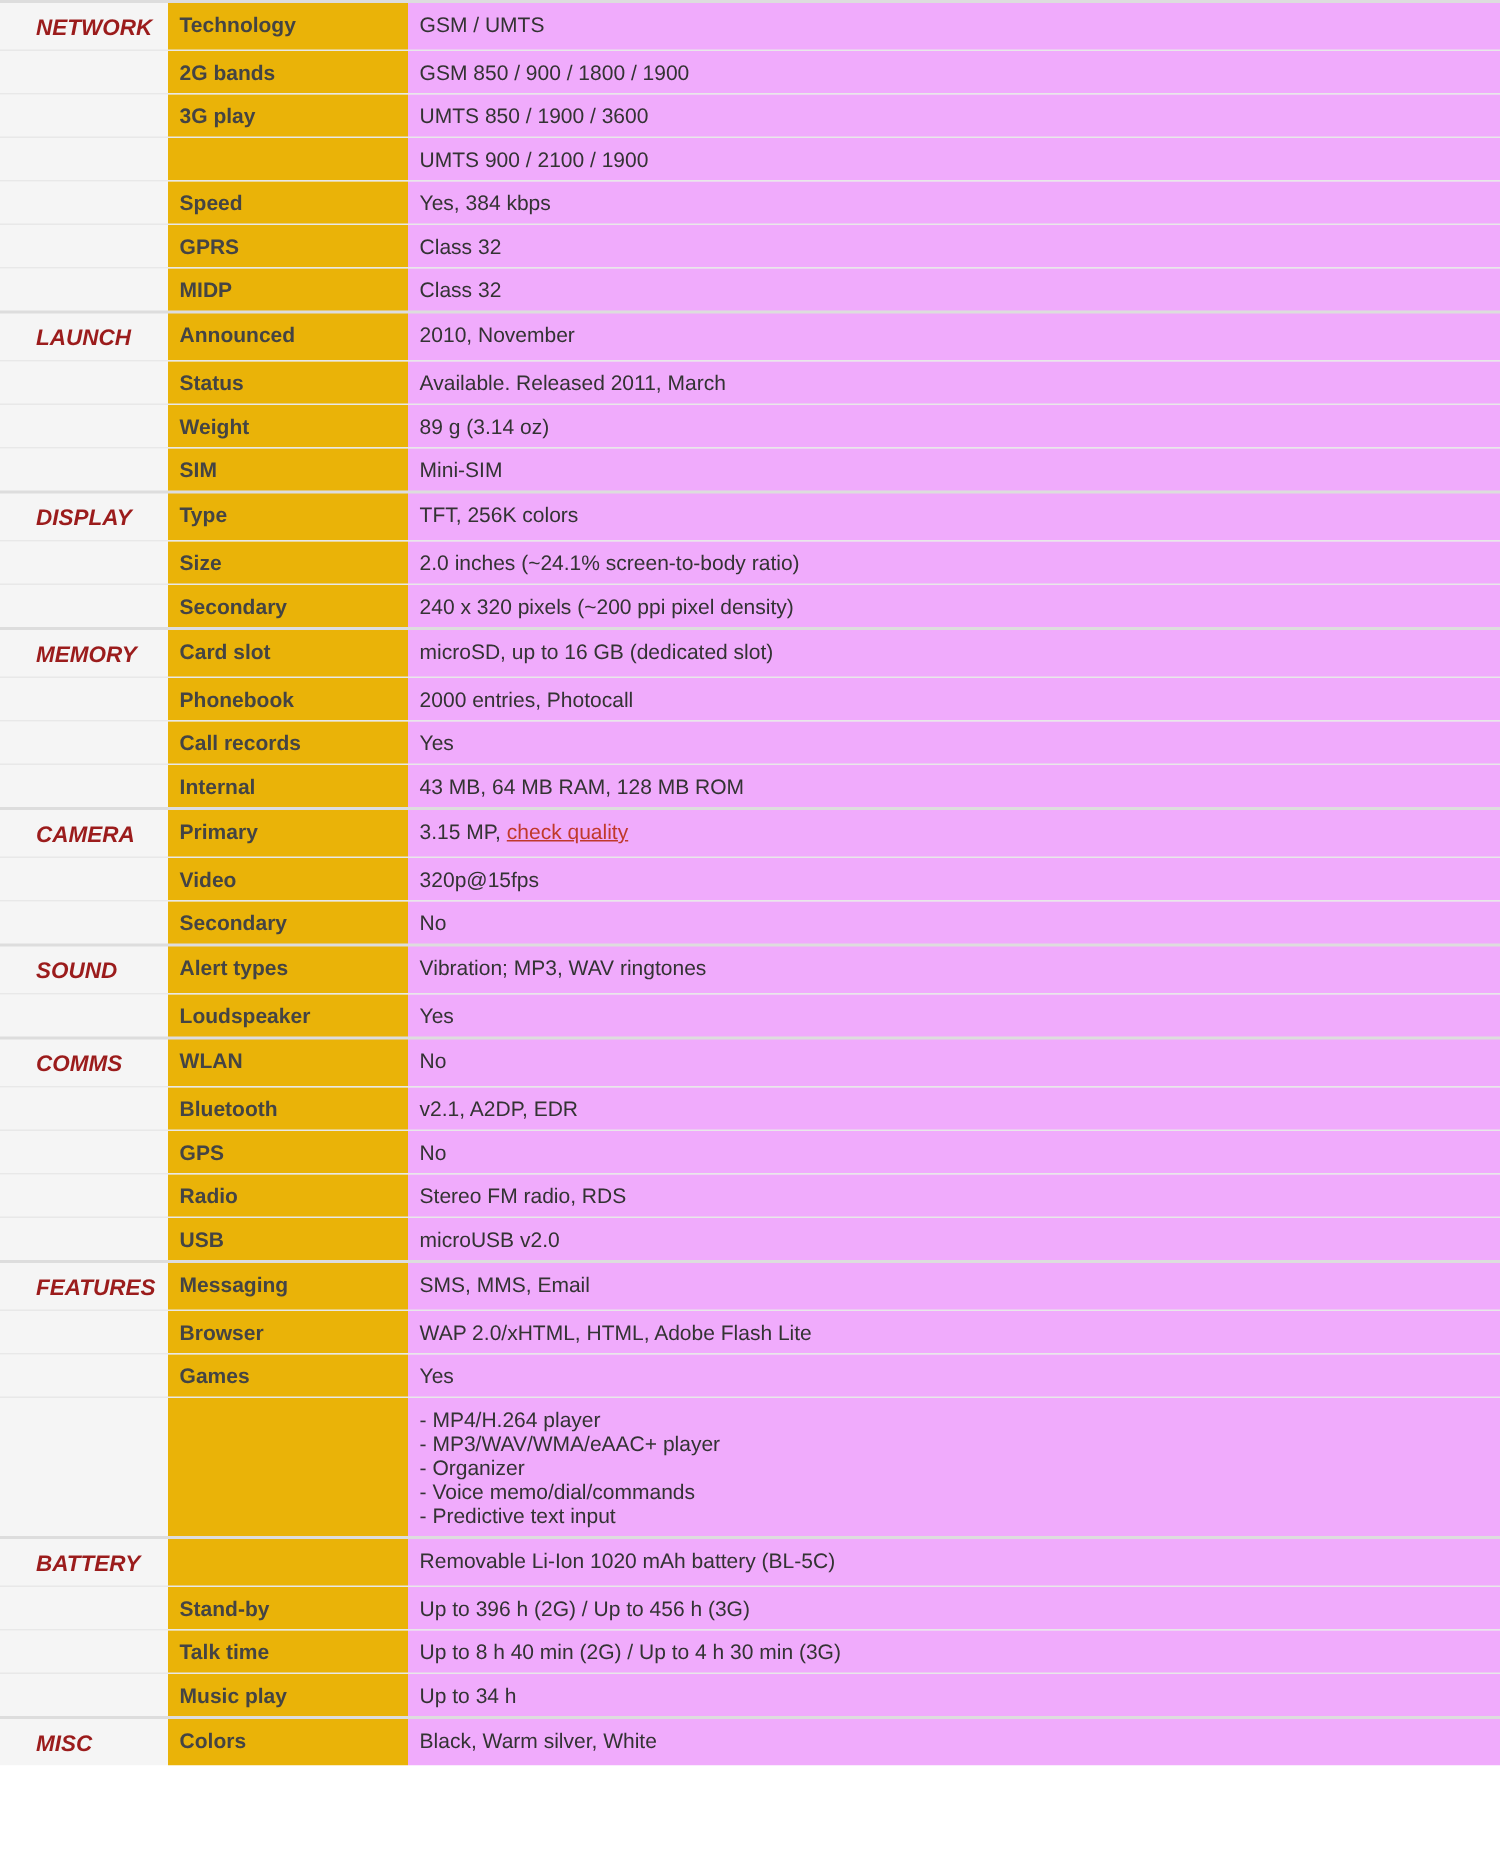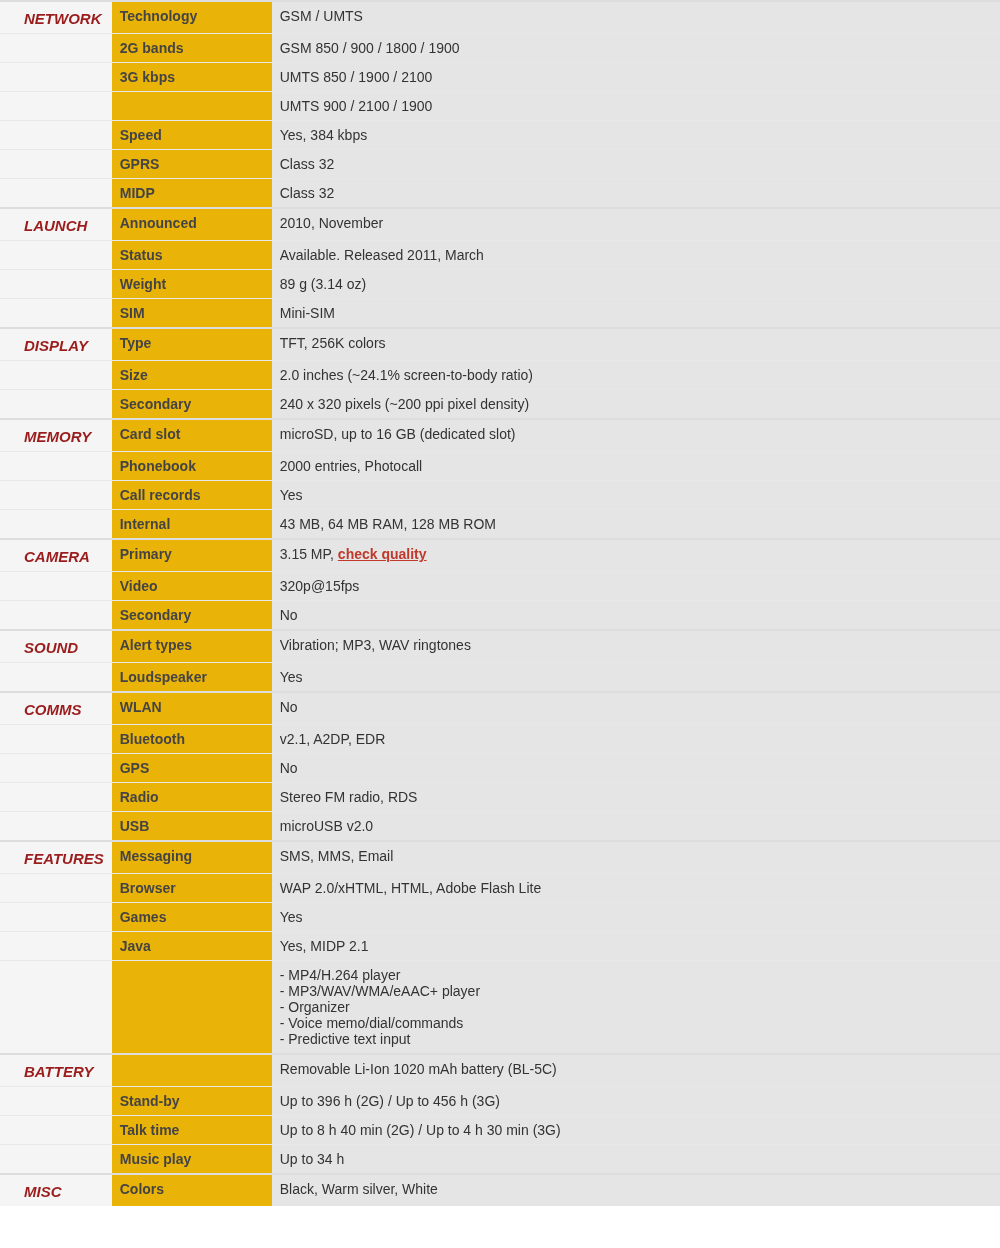--- a/index.html
+++ b/index.html
@@ -34,27 +34,26 @@
       padding-left: 24px;
     }
     .label-cell {
       width: 160px;
       font-weight: bold;
       color: #444;
       background-color: #eab308;
     }
     .value-cell {
       color: #333;
-      background-color: #e5e5e5;
+      background-color: #f0abfc;
     }
     .link {
       color: #c0392b;
       text-decoration: underline;
       cursor: pointer;
-      font-weight: bold;
     }
     tr.section-start td {
       border-top: 2px solid #ddd;
     }
   </style>
 </head>
 <body>
 
 <table>
   <tbody id="table-body">
@@ -63,22 +62,22 @@
         <td class="label-cell">Technology</td>
         <td class="value-cell">GSM / UMTS</td>
       </tr>
       <tr>
         <td class="section-cell"></td>
         <td class="label-cell">2G bands</td>
         <td class="value-cell">GSM 850 / 900 / 1800 / 1900</td>
       </tr>
       <tr>
         <td class="section-cell"></td>
-        <td class="label-cell">3G kbps</td>
-        <td class="value-cell">UMTS 850 / 1900 / 2100</td>
+        <td class="label-cell">3G play</td>
+        <td class="value-cell">UMTS 850 / 1900 / 3600</td>
       </tr>
       <tr>
         <td class="section-cell"></td>
         <td class="label-cell"></td>
         <td class="value-cell">UMTS 900 / 2100 / 1900</td>
       </tr>
       <tr>
         <td class="section-cell"></td>
         <td class="label-cell">Speed</td>
         <td class="value-cell">Yes, 384 kbps</td>
@@ -205,25 +204,20 @@
       </tr>
       <tr>
         <td class="section-cell"></td>
         <td class="label-cell">Browser</td>
         <td class="value-cell">WAP 2.0/xHTML, HTML, Adobe Flash Lite</td>
       </tr>
       <tr>
         <td class="section-cell"></td>
         <td class="label-cell">Games</td>
         <td class="value-cell">Yes</td>
-      </tr>
-      <tr>
-        <td class="section-cell"></td>
-        <td class="label-cell">Java</td>
-        <td class="value-cell">Yes, MIDP 2.1</td>
       </tr>
       <tr>
         <td class="section-cell"></td>
         <td class="label-cell"></td>
         <td class="value-cell"><span>- MP4/H.264 player</span><br><span>- MP3/WAV/WMA/eAAC+ player</span><br><span>- Organizer</span><br><span>- Voice memo/dial/commands</span><br><span>- Predictive text input</span></td>
       </tr>
       <tr class="section-start">
         <td class="section-cell">BATTERY</td>
         <td class="label-cell"></td>
         <td class="value-cell">Removable Li-Ion 1020 mAh battery (BL-5C)</td>

